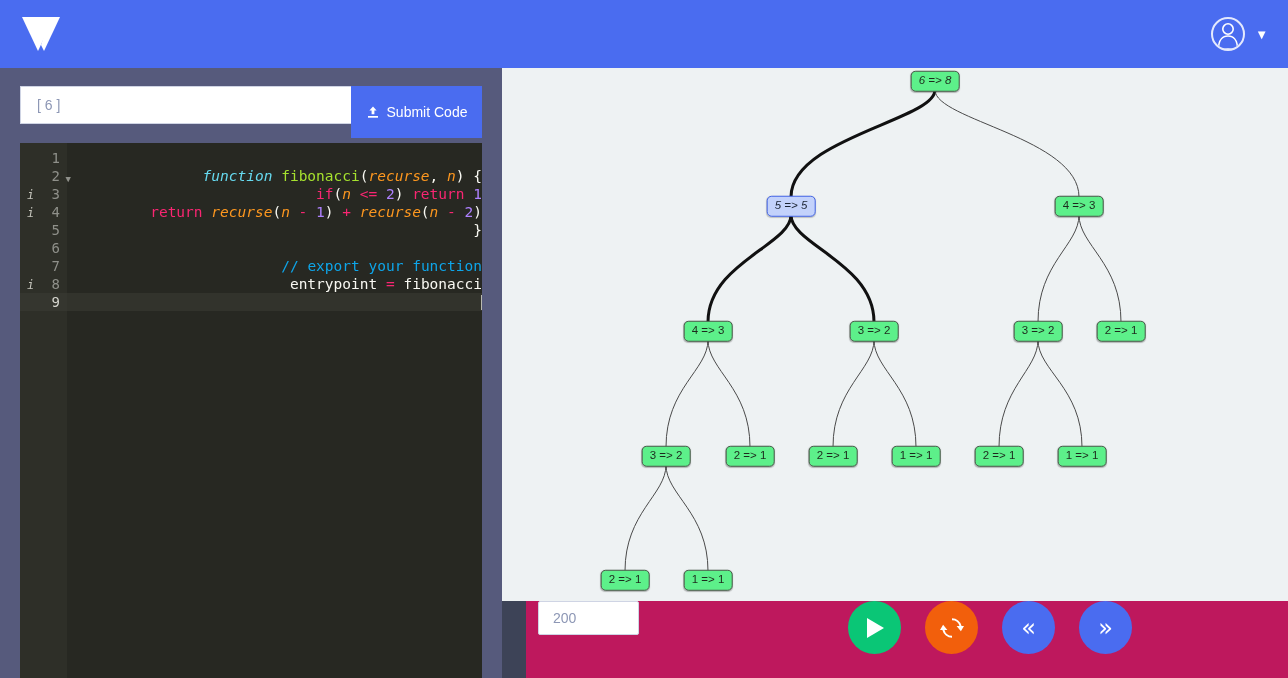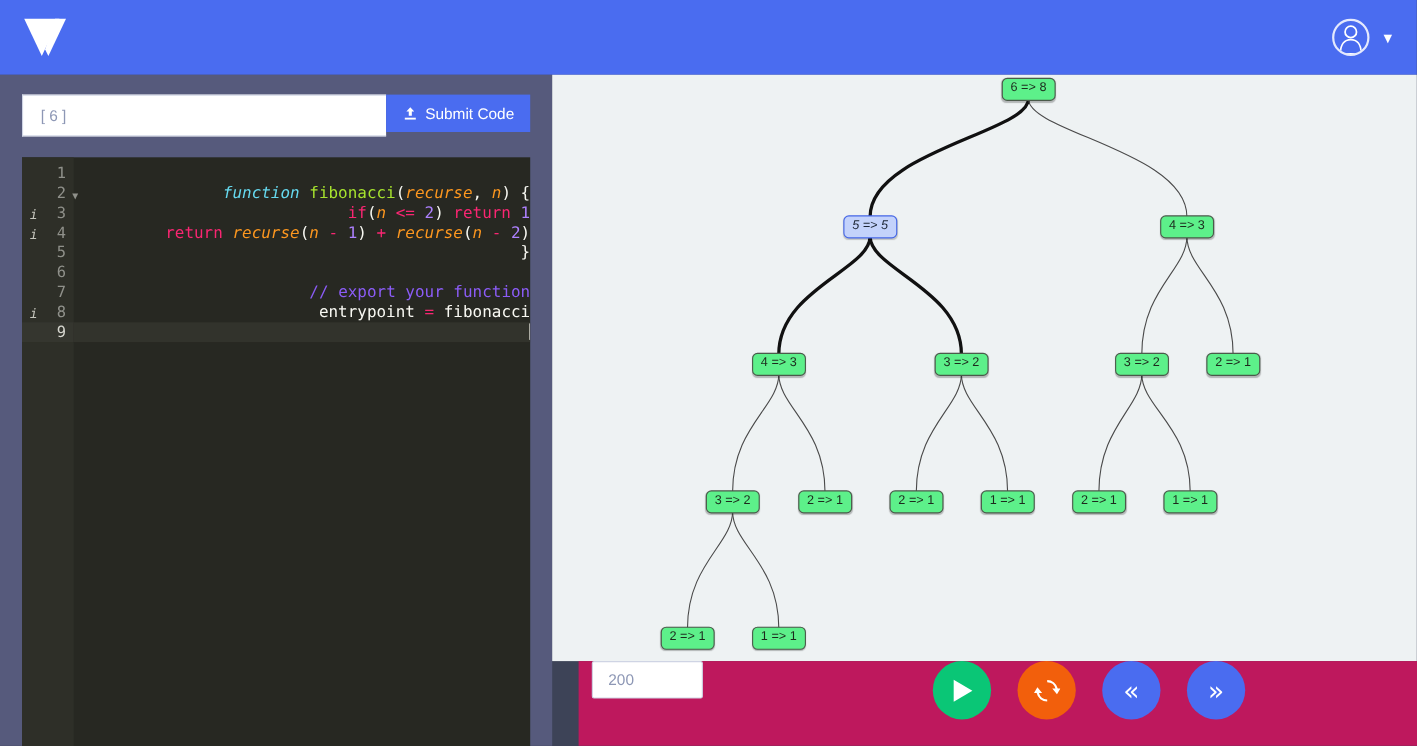--- a/index.html
+++ b/index.html
@@ -43,21 +43,21 @@
     flex: 1 1 auto; height: 38px;
     background: #fff; border: 1px solid #cfd4e4;
     border-right: none;
     font-family: "Liberation Sans", sans-serif;
     font-size: 14px; color: #2b3245;
     padding: 0 16px;
     outline: none;
   }
   #arg-input::placeholder { color: #8d97b5; }
   #submit-btn {
-    width: 131px; height: 34px;
+    width: 131px; height: 52px;
     background: #4a6cf0; color: #fff;
     border: none; cursor: pointer;
     font-family: "Liberation Sans", sans-serif;
     font-size: 14px;
     display: flex; align-items: center; justify-content: center; gap: 7px;
   }
 
   
   #editor {
     position: absolute; left: 20px; top: 75px;
@@ -97,21 +97,21 @@
   }
   .cl { height: 18px; text-align: right; }
   .cl.cur { background: #32332c; margin-left: -7px; padding-left: 7px; }
   .kw      { color: #66d9ef; font-style: italic; }
   .fn      { color: #a6e22e; }
   .param   { color: #fd971f; font-style: italic; }
   .ctrl    { color: #f92672; }
   .op      { color: #f92672; }
   .num2    { color: #ae81ff; }
   .punc    { color: #f8f8f2; }
-  .cmt     { color: #8b5cf6; }
+  .cmt     { color: #0ea5e9; }
   .plain   { color: #f8f8f2; }
   .caret {
     display: inline-block; width: 1px; height: 15px;
     background: #b9b9b0; vertical-align: -3px;
   }
 
   
   #graphpanel {
     position: absolute; left: 502px; top: 68px;
     width: 786px; height: 533px;
@@ -242,21 +242,21 @@
       <path d="M 577 147 C 577 176.96, 619 195.15, 619 254" fill="none" stroke="#4a4a4a" stroke-width="1"></path>
       <path d="M 206 272 C 206 301.96, 164 320.15, 164 379" fill="none" stroke="#4a4a4a" stroke-width="1"></path>
       <path d="M 206 272 C 206 301.96, 248 320.15, 248 379" fill="none" stroke="#4a4a4a" stroke-width="1"></path>
       <path d="M 372 272 C 372 301.96, 331 320.15, 331 379" fill="none" stroke="#4a4a4a" stroke-width="1"></path>
       <path d="M 372 272 C 372 301.96, 414 320.15, 414 379" fill="none" stroke="#4a4a4a" stroke-width="1"></path>
       <path d="M 536 272 C 536 301.96, 497 320.15, 497 379" fill="none" stroke="#4a4a4a" stroke-width="1"></path>
       <path d="M 536 272 C 536 301.96, 580 320.15, 580 379" fill="none" stroke="#4a4a4a" stroke-width="1"></path>
       <path d="M 164 397 C 164 426.68, 123 444.7, 123 503" fill="none" stroke="#4a4a4a" stroke-width="1"></path>
       <path d="M 164 397 C 164 426.68, 206 444.7, 206 503" fill="none" stroke="#4a4a4a" stroke-width="1"></path>
     </svg>
-<div class="node-box" style="left: 433px; top: 13px;">
+<div class="node-box" style="left: 433px; top: 13px; font-style: italic;">
       <span class="node-lbl green">6 =&gt; 8</span>
     </div>
     <div class="node-box" style="left: 289px; top: 138px; font-style: italic;">
       <span class="node-lbl blue">5 =&gt; 5</span>
     </div>
     <div class="node-box" style="left: 577px; top: 138px;">
       <span class="node-lbl green">4 =&gt; 3</span>
     </div>
     <div class="node-box" style="left: 206px; top: 263px;">
       <span class="node-lbl green">4 =&gt; 3</span>

